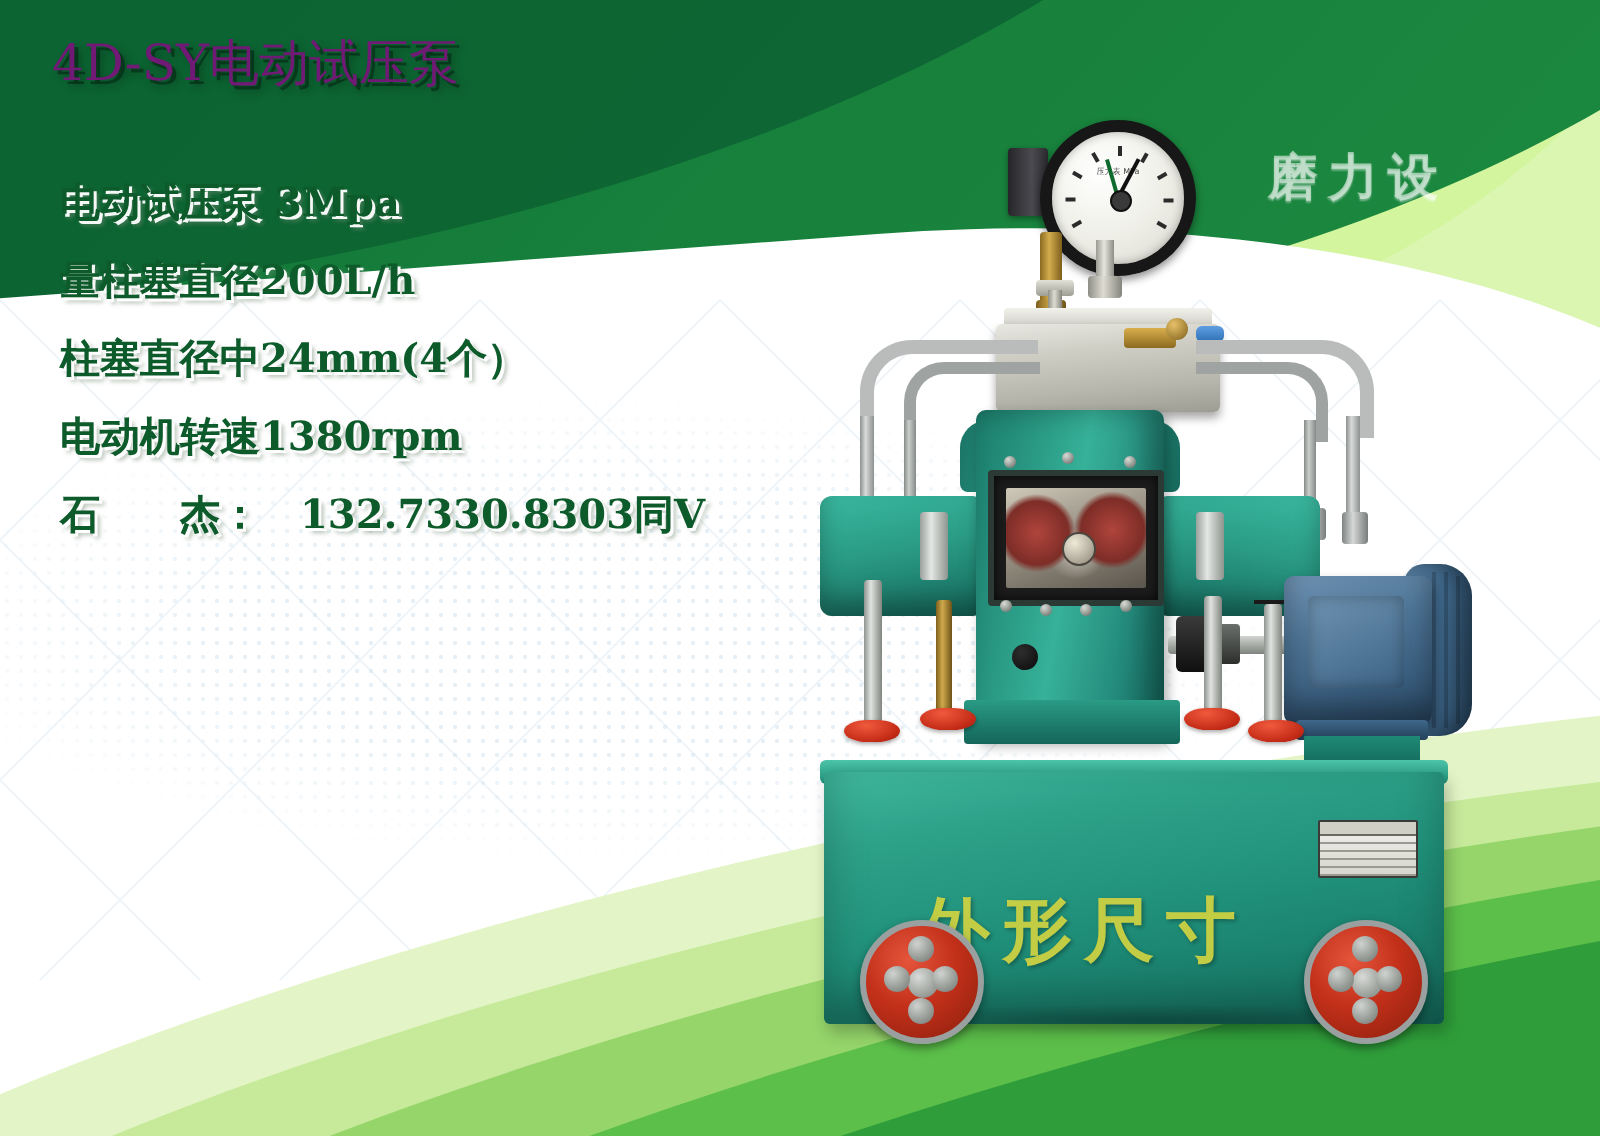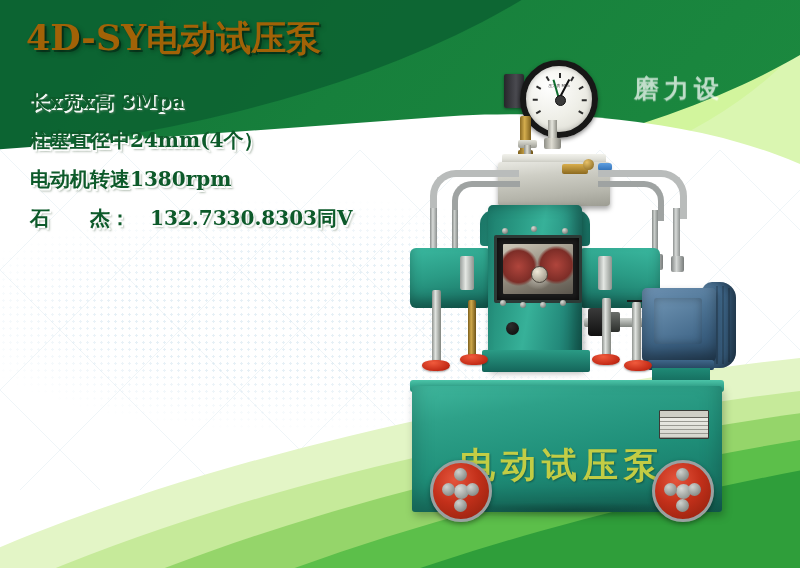--- a/index.html
+++ b/index.html
@@ -94,22 +94,22 @@
     position:absolute;left:634px;top:72px;
     font-size:25px;font-weight:bold;letter-spacing:5px;
     color:rgba(255,255,255,.55);
     font-family:"DejaVu Sans",sans-serif;
     text-shadow:0 1px 1px rgba(255,255,255,.4);
   }
 
   
   .title{
     position:absolute;left:26px;top:15px;
-    font-size:35px;font-weight:bold;letter-spacing:0px;
-    color:#a16207;
+    font-size:25px;font-weight:normal;letter-spacing:0px;
+    color:#701a75;
     font-family:"DejaVu Serif","Liberation Serif",serif;
     text-shadow:2px 2px 0 rgba(0,0,0,.35), 3px 3px 5px rgba(0,0,0,.35);
     white-space:nowrap;
   }
 
   
   .specs{position:absolute;left:30px;top:82px;width:460px;}
   .spec{
     font-size:20px;font-weight:bold;color:#0d5a2a;
     font-family:"DejaVu Serif","Liberation Serif",serif;
@@ -443,21 +443,21 @@
     <div class="rod-brass" style="left:66px;top:250px;height:62px"></div>
     <div class="rod" style="left:200px;top:248px;height:64px"></div>
     <div class="rod" style="left:230px;top:252px;height:60px"></div>
     <div class="redcap" style="left:20px;top:310px"></div>
     <div class="redcap" style="left:58px;top:304px"></div>
     <div class="redcap" style="left:190px;top:304px"></div>
     <div class="redcap" style="left:222px;top:310px"></div>
 
     <div class="tank-lip"></div>
     <div class="tank"></div>
-    <div class="tank-text2">电动试压泵</div>
+    <div class="tank-text2">外形尺寸</div>
     <div class="tank-label">
       <div class="tl-head"></div>
       <div class="tl-row"></div>
         <div class="tl-row"></div>
       <div class="tl-row"></div>
         <div class="tl-row"></div>
       <div class="tl-row"></div>
     </div>
 
     <div class="shadow-ground"></div>
@@ -473,19 +473,20 @@
       <div class="wheel-hub"></div>
       <div class="wheel-hole" style="left:9px;top:20px"></div>
       <div class="wheel-hole" style="left:33px;top:20px"></div>
       <div class="wheel-hole" style="left:21px;top:5px"></div>
       <div class="wheel-hole" style="left:21px;top:36px"></div>
     </div>
 
   </div>
 
   <div class="specs">
-    <div class="spec">长x宽x高  3Mpa</div>
+    <div class="spec">电动试压泵  3Mpa</div>
+    <div class="spec">量柱塞直径200L/h</div>
     <div class="spec">柱塞直径中24mm(4个）</div>
     <div class="spec">电动机转速1380rpm</div>
     <div class="spec contact">石　　杰：　132.7330.8303同V</div>
   </div>
 
 </div>
 
 </body></html>

